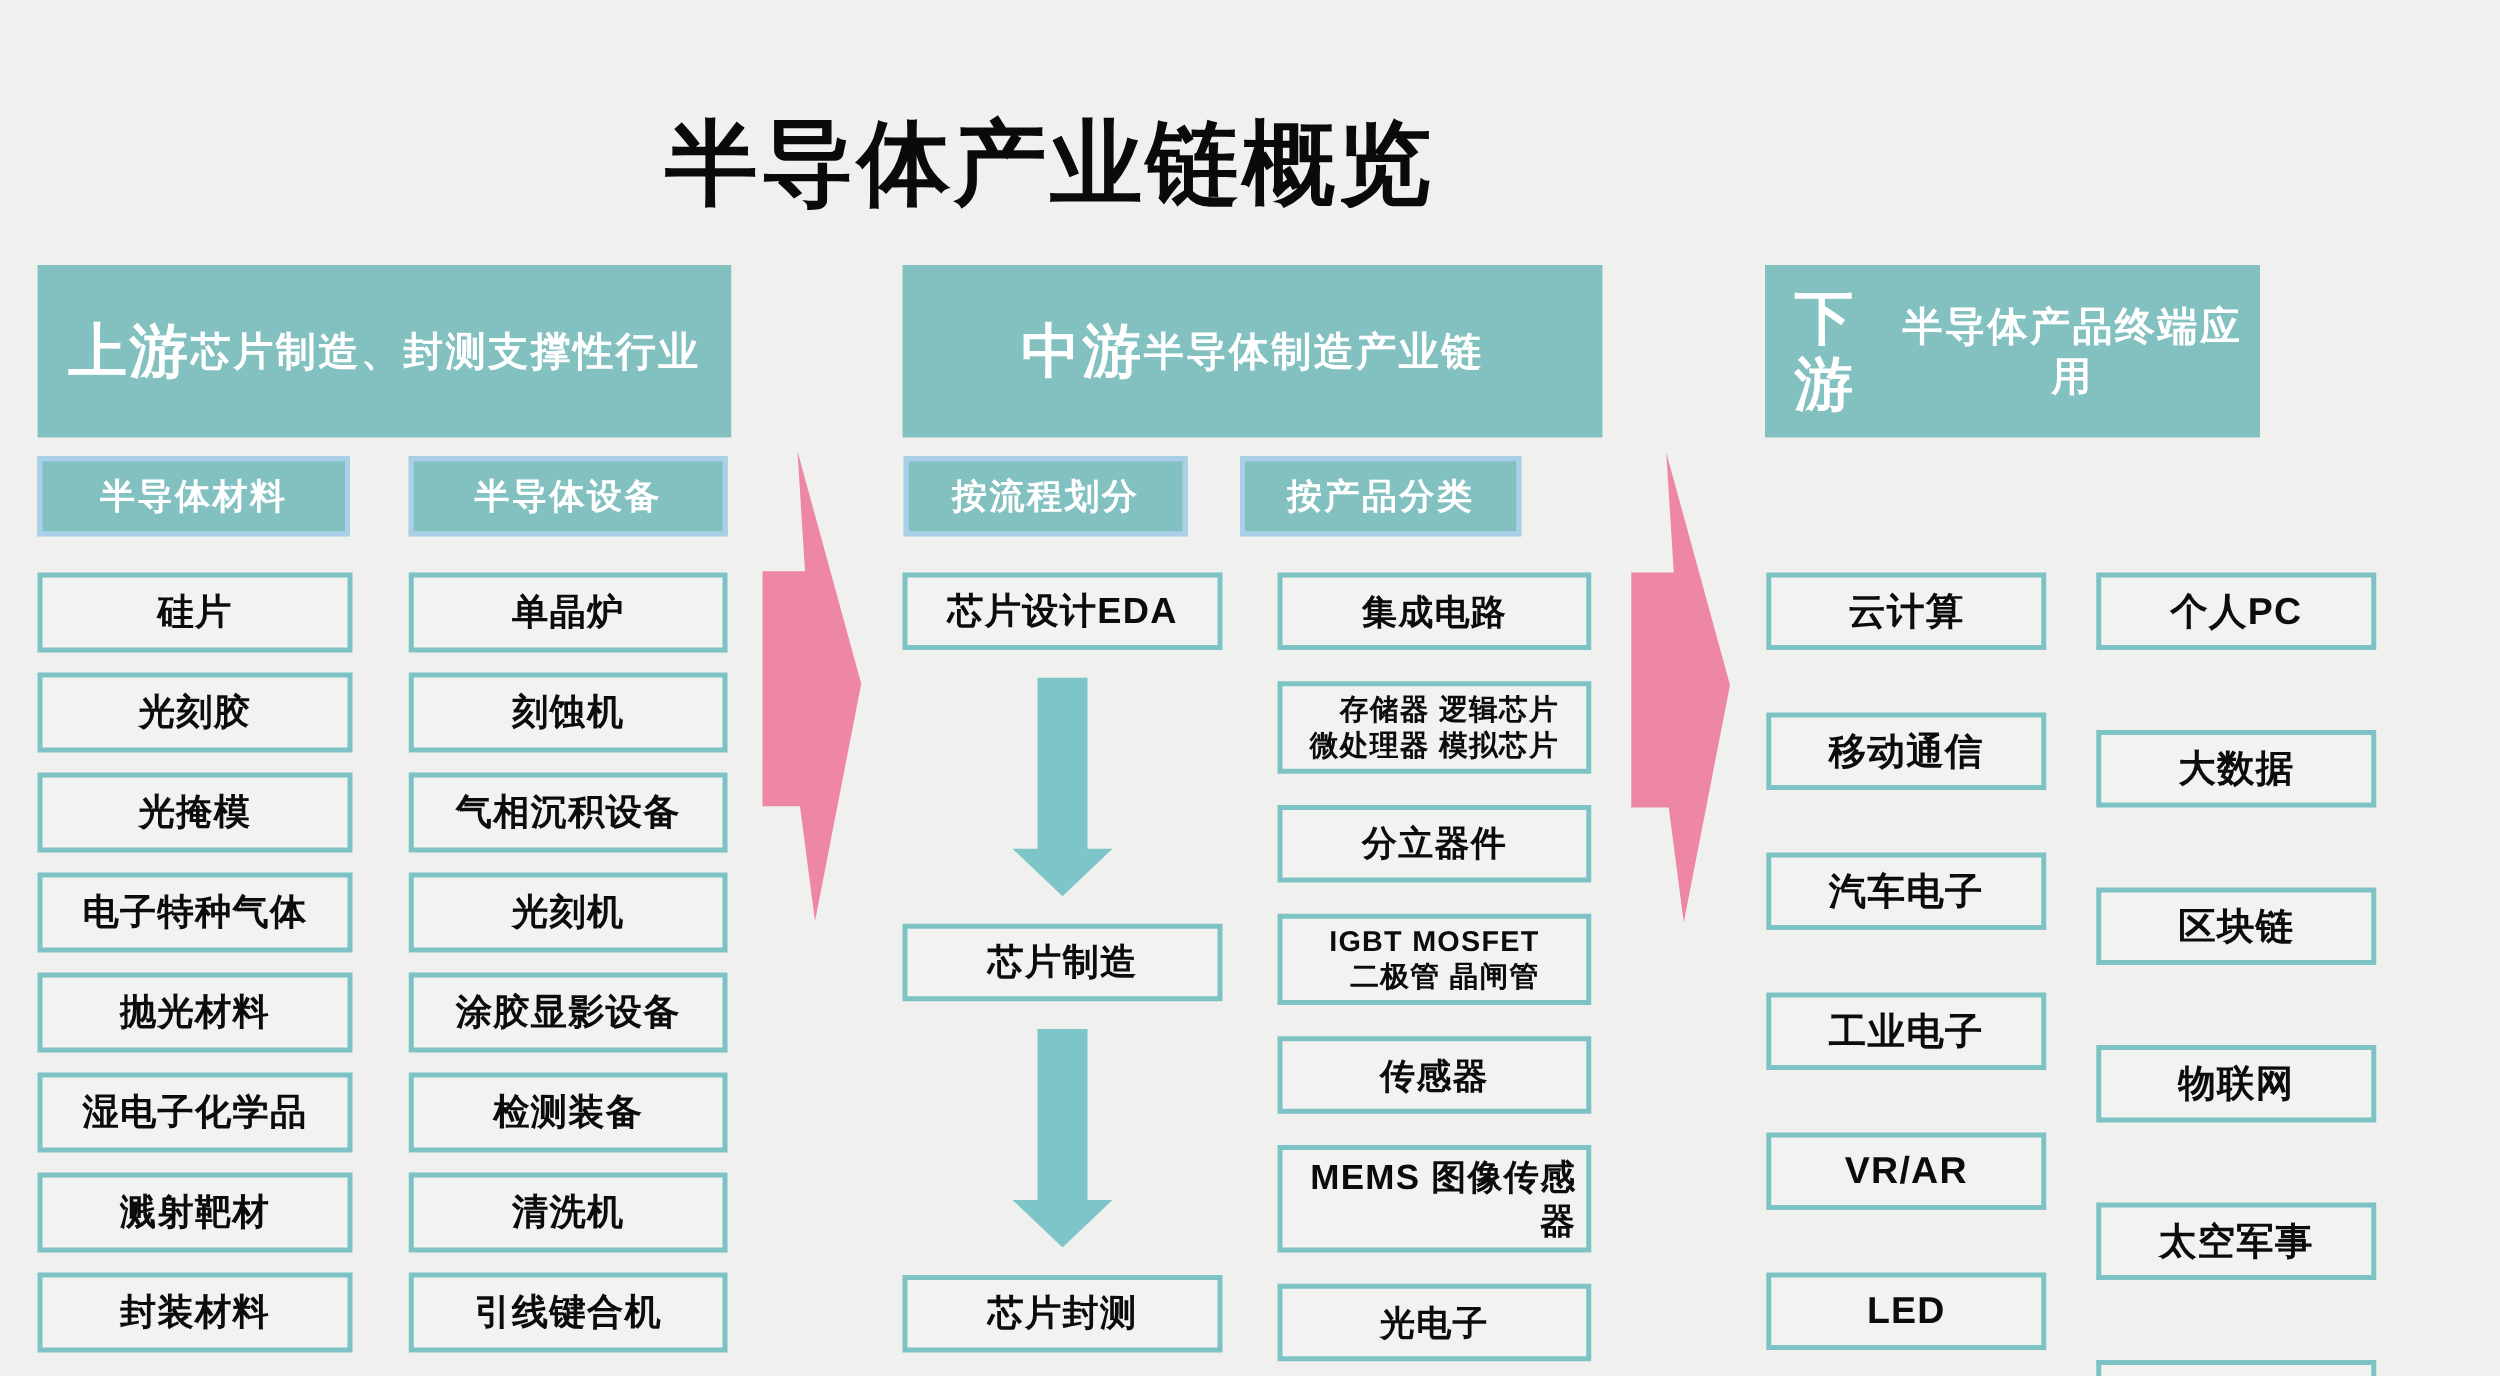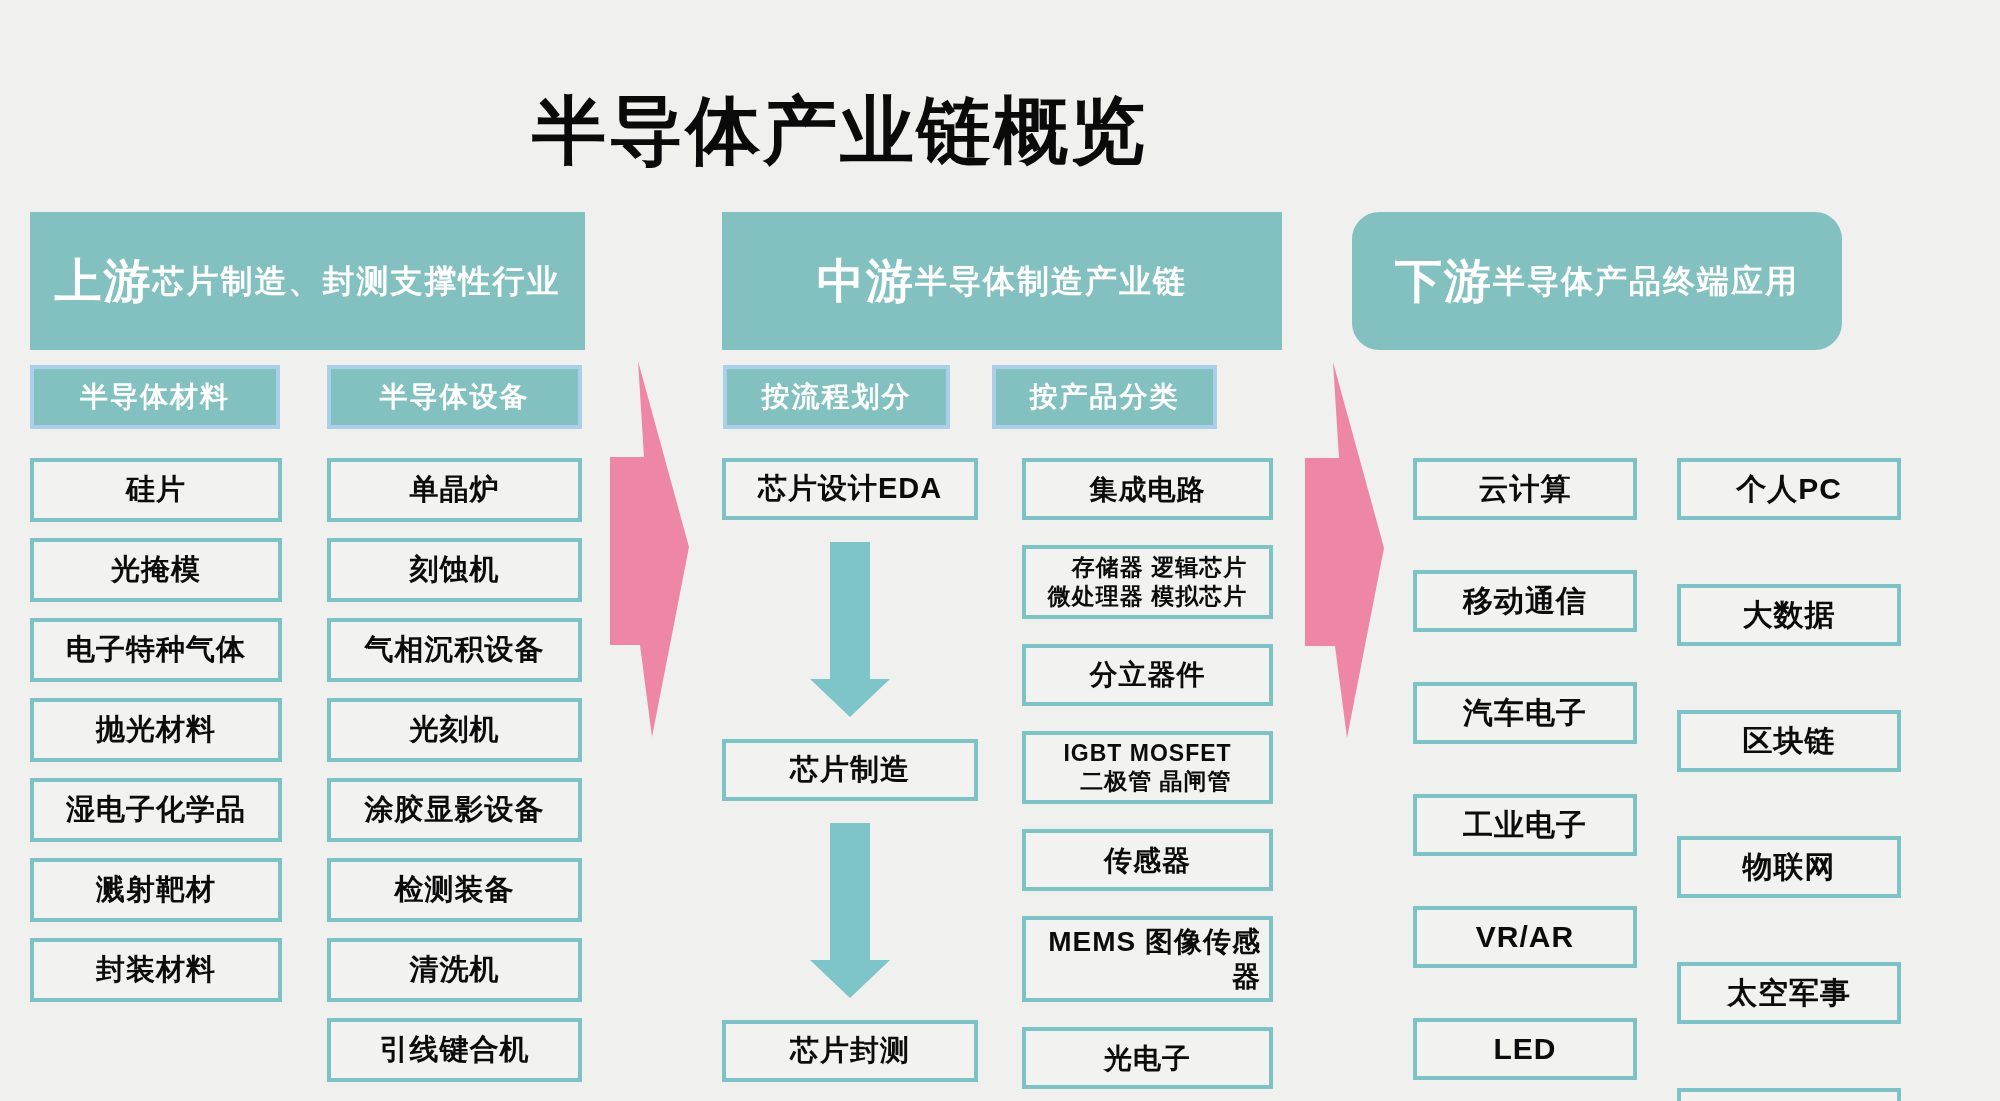--- a/index.html
+++ b/index.html
@@ -50,21 +50,21 @@
   .col-products .item-box.two-line { font-size:23px; }
   .col-ds1 .item-box, .col-ds2 .item-box { height:62px; font-size:30px; letter-spacing:1px; }
   .down-arrow { align-self:center; flex:none; }
   .flow-arrow { position:absolute; }
   .tab-materials { left:30px;  width:250px; }
   .tab-equipment { left:327px; width:255px; }
   .tab-process   { left:723px; width:227px; }
   .tab-product   { left:992px; width:225px; }
   .hdr-upstream   { left:30px;   width:555px; }
   .hdr-midstream  { left:722px;  width:560px; }
-  .hdr-downstream { left:1352px; width:490px;border-radius:27px; }
+  .hdr-downstream { left:1412px; width:396px; }
 </style>
 </head>
 <body>
 
 <h1 class="page-title">半导体产业链概览</h1>
 
 <div class="sec-header hdr-upstream">
   <div class="sec-title">上游</div>
   <div class="sec-subtitle">芯片制造、封测支撑性行业</div>
 </div>
@@ -78,20 +78,21 @@
 </div>
 
 <div class="tab tab-materials">半导体材料</div>
 <div class="tab tab-equipment">半导体设备</div>
 <div class="tab tab-process">按流程划分</div>
 <div class="tab tab-product">按产品分类</div>
 
 <div class="col col-materials">
 
 <div class="item-box">硅片</div>
+    <div class="item-box">光刻胶</div>
     <div class="item-box">光掩模</div>
     <div class="item-box">电子特种气体</div>
     <div class="item-box">抛光材料</div>
     <div class="item-box">湿电子化学品</div>
     <div class="item-box">溅射靶材</div>
     <div class="item-box">封装材料</div>
   </div>
 <div class="col col-equipment">
 
 <div class="item-box">单晶炉</div>

